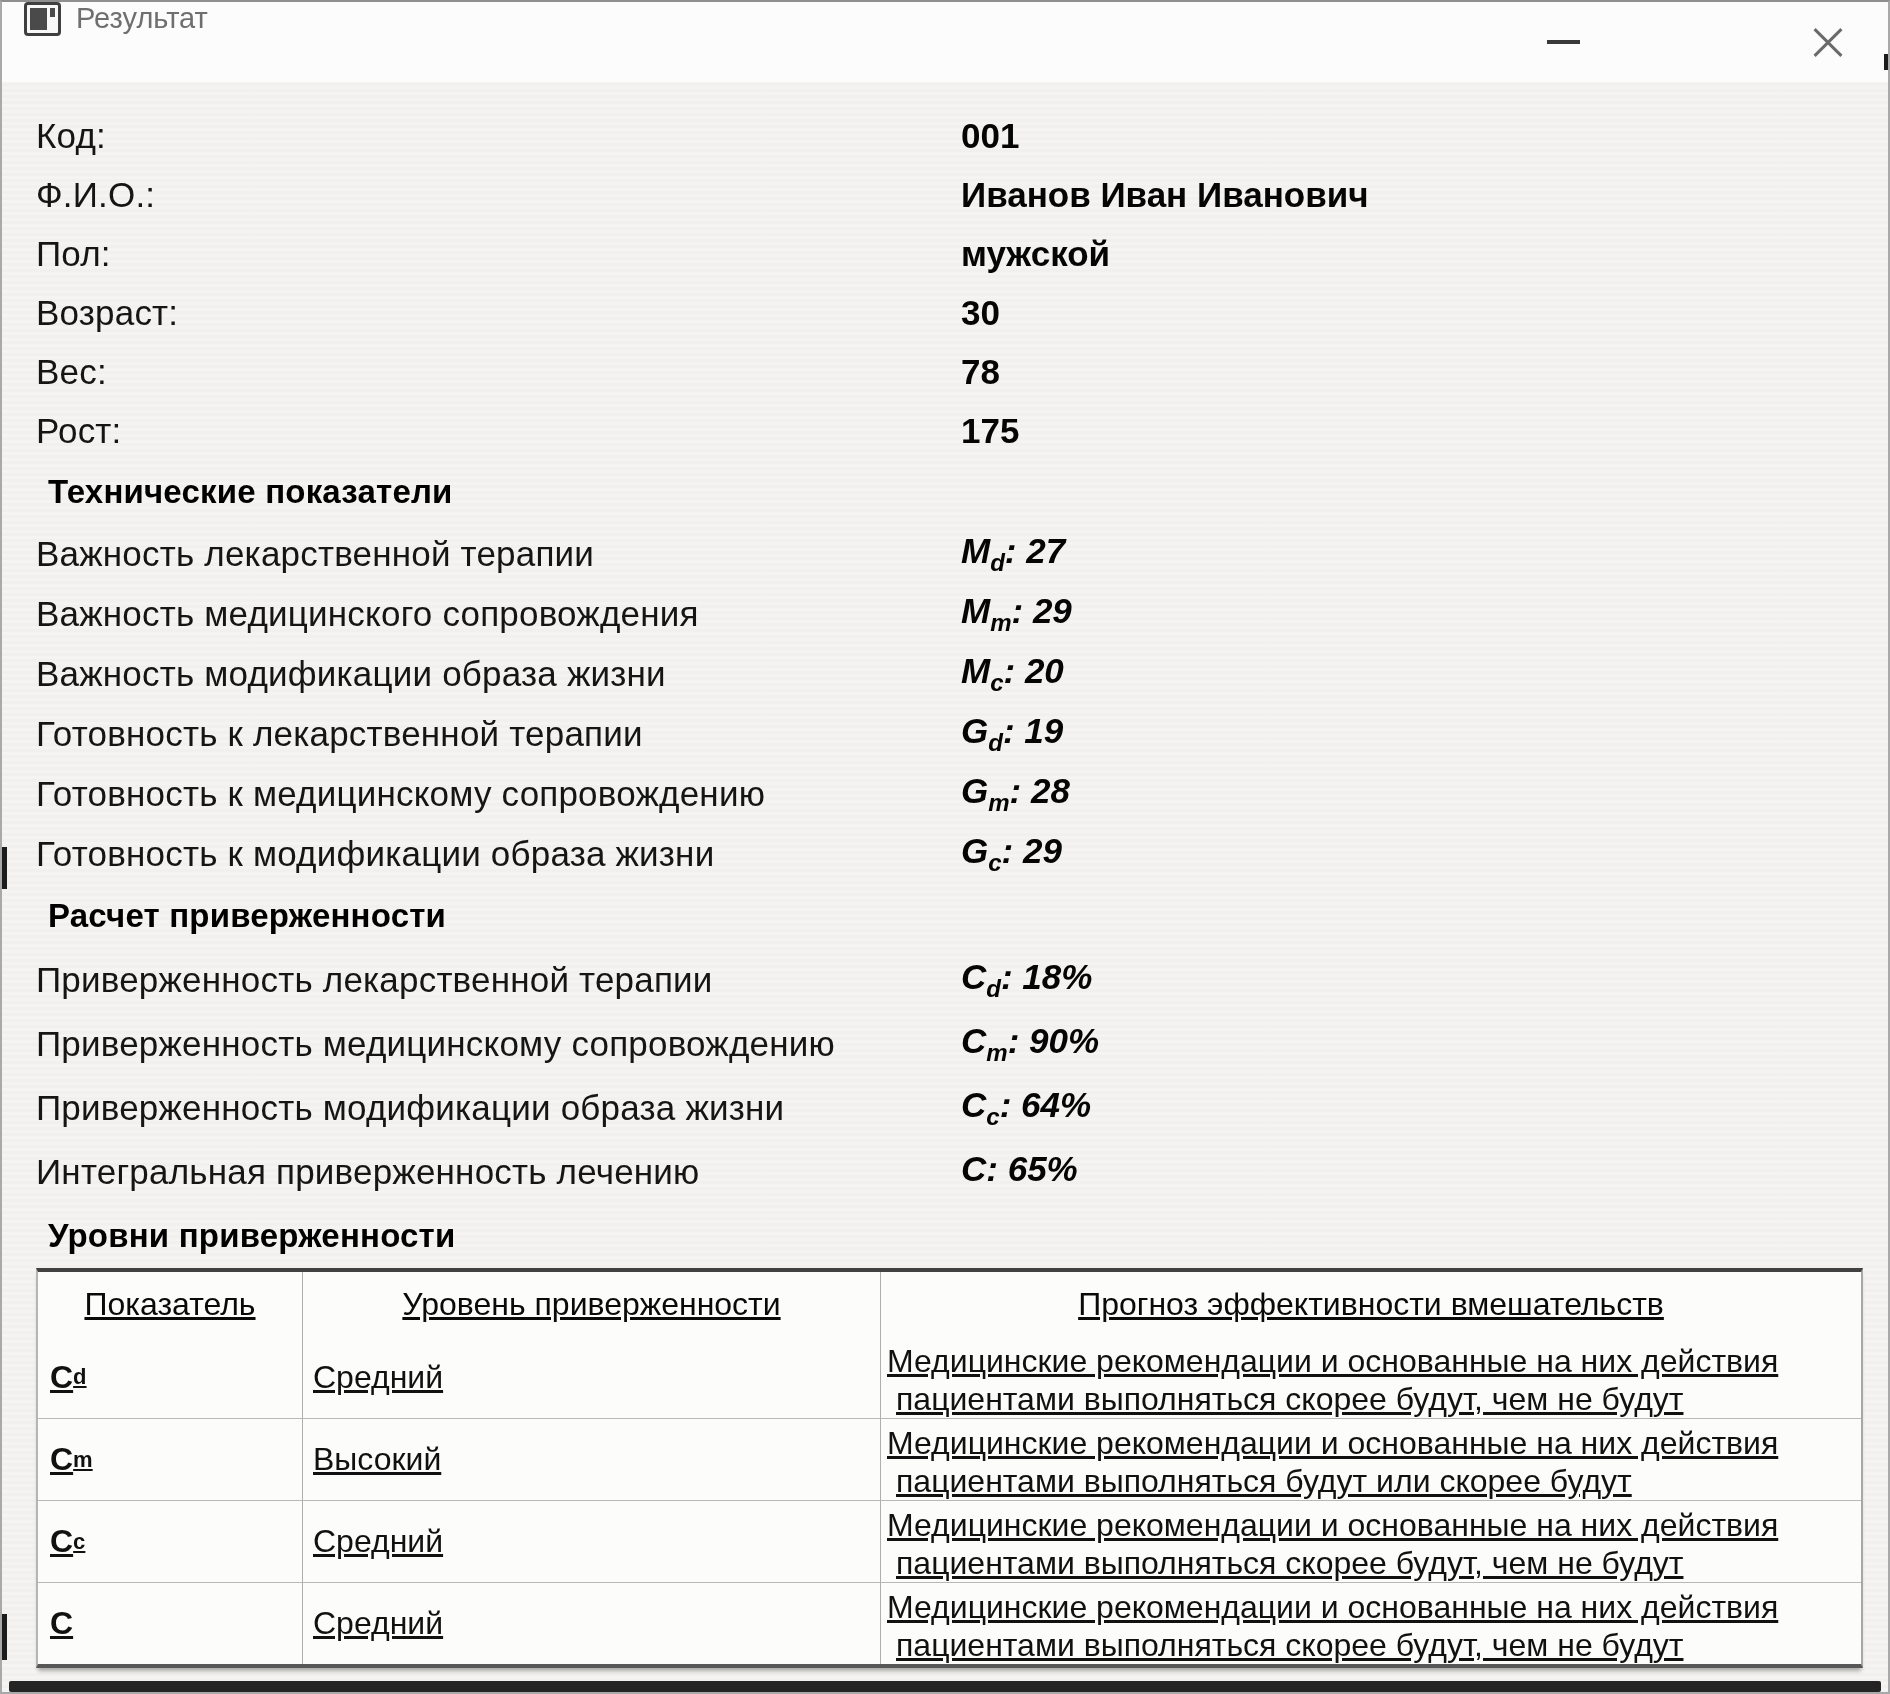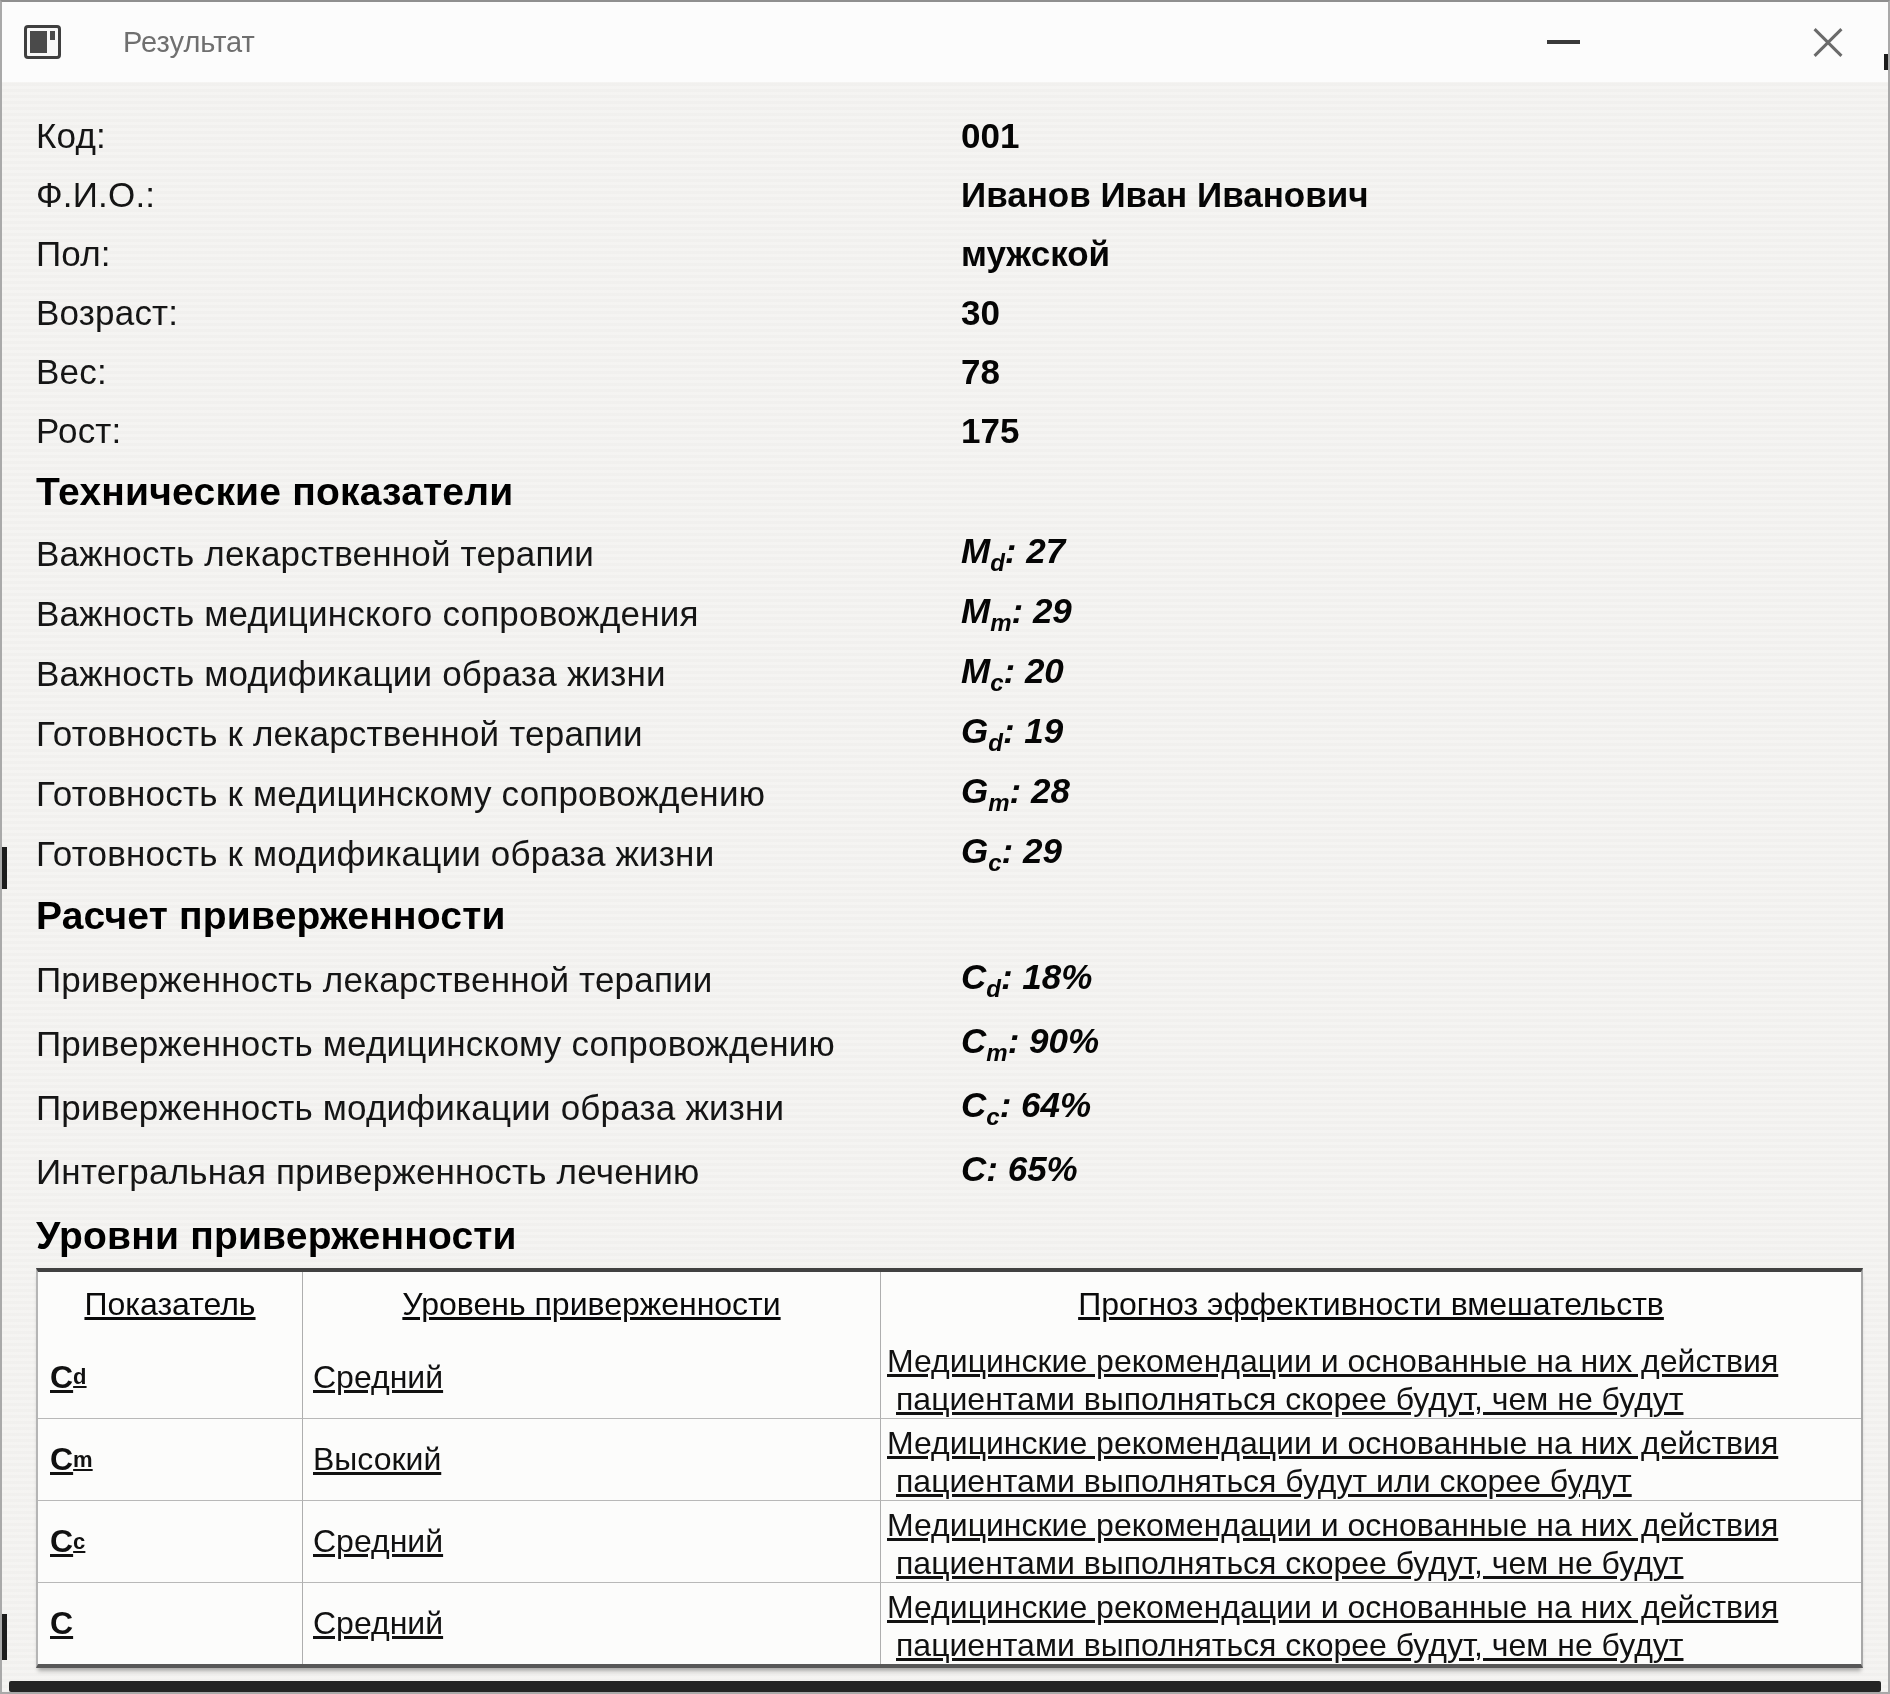--- a/index.html
+++ b/index.html
@@ -14,21 +14,21 @@
     background: #f4f3f1;
     border: 2px solid #a9a9a9;
     border-top-color: #8f8f8f;
     overflow: hidden;
     background-image: repeating-linear-gradient(180deg, rgba(255,255,255,0.05) 0 3px, rgba(0,0,0,0.012) 3px 6px);
   }
   
   .titlebar {
     position: absolute; left: 0; top: 0; right: 0; height: 80px;
     background: #fcfcfc;
-    display: flex; align-items: center; gap: 47px;
+    display: flex; align-items: flex-start;
   }
   .app-icon {
     margin-left: 22px; width: 37px; height: 34px;
     border: 3px solid #3f3f3f; border-radius: 4px;
     background: #f8f8f8; position: relative; flex: 0 0 auto;
   }
   .app-icon .fill {
     position: absolute; left: 3px; top: 3px; bottom: 3px; width: 17px;
     background: #4a4a4a;
   }
@@ -55,22 +55,22 @@
   .content { position: absolute; top: 80px; left: 0; right: 0; padding: 24px 28px 0 34px; }
   .pair-row { display: grid; grid-template-columns: 925px auto; align-items: center; font-size: 35px; }
   .info-row  { height: 59px; }
   .tech-row  { height: 60px; }
   .calc-row  { height: 64px; }
   .row-label { color: #151515; letter-spacing: 0.2px; }
   .row-value { font-weight: bold; color: #050505; }
   .formula { font-weight: bold; font-style: italic; color: #050505; }
   .formula sub { font-size: 24px; font-weight: bold; font-style: italic; }
   .section-heading {
-    height: 64px; line-height: 64px; font-size: 39px; font-weight: bold;
-    color: #000; letter-spacing: 0.2px;
+    height: 64px; line-height: 64px; font-size: 33px; font-weight: bold;
+    color: #000; letter-spacing: 0.2px; margin-left: 12px;
   }
   
   .levels-table {
     width: 1827px;
     display: grid;
     grid-template-columns: 265px 578px 1fr;
     grid-template-rows: 64px 82px 82px 82px 82px;
     background: #fcfcfb;
     border-top: 4px solid #414141;
     border-bottom: 4px solid #575757;

